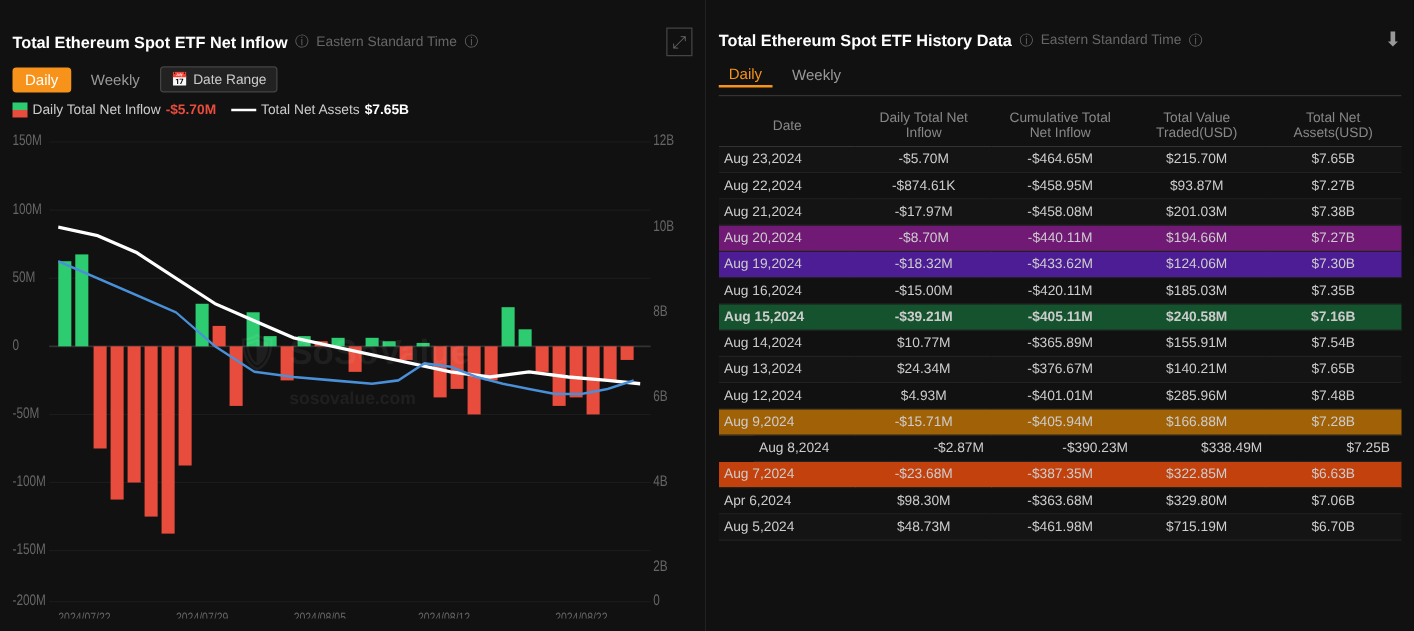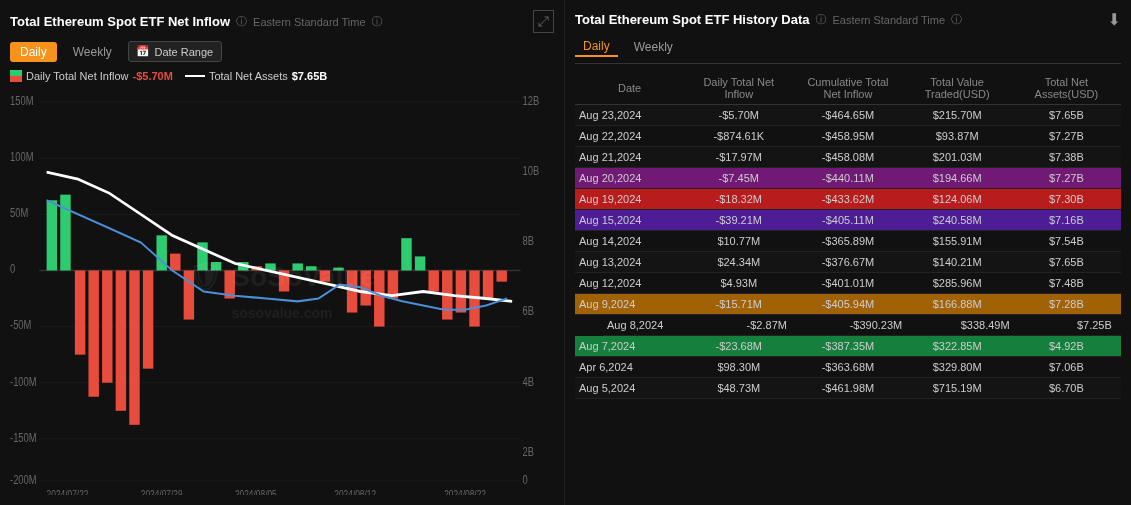--- a/index.html
+++ b/index.html
@@ -28,20 +28,21 @@
       background: #111;
       padding: 10px;
       display: flex;
       flex-direction: column;
     }
     .panel-header {
       display: flex;
       align-items: center;
       gap: 6px;
       margin-bottom: 8px;
+      margin-top: 12px;
     }
     .panel-title {
       color: #fff;
       font-size: 13px;
       font-weight: bold;
     }
     .info-icon {
       color: #666;
       font-size: 11px;
       cursor: pointer;
@@ -366,33 +367,40 @@
         </tr>
         <tr style="background: rgb(20, 20, 20);">
           <td class="date-col">Aug 21,2024</td>
           <td class="val-neg">-$17.97M</td>
           <td class="val-neg">-$458.08M</td>
           <td>$201.03M</td>
           <td>$7.38B</td>
         </tr>
         <tr style="background: #701a75;">
           <td class="date-col">Aug 20,2024</td>
-          <td class="val-neg">-$7.45M</td>
+          <td class="val-neg">-$8.70M</td>
           <td class="val-neg">-$440.11M</td>
           <td>$194.66M</td>
           <td>$7.27B</td>
         </tr>
-        <tr style="background: #b91c1c;">
+        <tr style="background: #4c1d95;">
           <td class="date-col">Aug 19,2024</td>
           <td class="val-neg">-$18.32M</td>
           <td class="val-neg">-$433.62M</td>
           <td>$124.06M</td>
           <td>$7.30B</td>
         </tr>
-        <tr style="background: #4c1d95;">
+        <tr style="background: rgb(17, 17, 17);">
+          <td class="date-col">Aug 16,2024</td>
+          <td class="val-neg">-$15.00M</td>
+          <td class="val-neg">-$420.11M</td>
+          <td>$185.03M</td>
+          <td>$7.35B</td>
+        </tr>
+        <tr style="background: #14532d; font-weight: bold;">
           <td class="date-col">Aug 15,2024</td>
           <td class="val-neg">-$39.21M</td>
           <td class="val-neg">-$405.11M</td>
           <td>$240.58M</td>
           <td>$7.16B</td>
         </tr>
         <tr style="background: rgb(17, 17, 17);">
           <td class="date-col">Aug 14,2024</td>
           <td class="val-pos">$10.77M</td>
           <td class="val-neg">-$365.89M</td>
@@ -420,26 +428,26 @@
           <td>$166.88M</td>
           <td>$7.28B</td>
         </tr>
         <tr style="background: rgb(17, 17, 17); margin-left: 28px;">
           <td class="date-col">Aug 8,2024</td>
           <td class="val-neg">-$2.87M</td>
           <td class="val-neg">-$390.23M</td>
           <td>$338.49M</td>
           <td>$7.25B</td>
         </tr>
-        <tr style="background: #15803d;">
+        <tr style="background: #c2410c;">
           <td class="date-col">Aug 7,2024</td>
           <td class="val-neg">-$23.68M</td>
           <td class="val-neg">-$387.35M</td>
           <td>$322.85M</td>
-          <td>$4.92B</td>
+          <td>$6.63B</td>
         </tr>
         <tr style="background: rgb(17, 17, 17);">
           <td class="date-col">Apr 6,2024</td>
           <td class="val-pos">$98.30M</td>
           <td class="val-neg">-$363.68M</td>
           <td>$329.80M</td>
           <td>$7.06B</td>
         </tr>
         <tr style="background: rgb(20, 20, 20);">
           <td class="date-col">Aug 5,2024</td>

